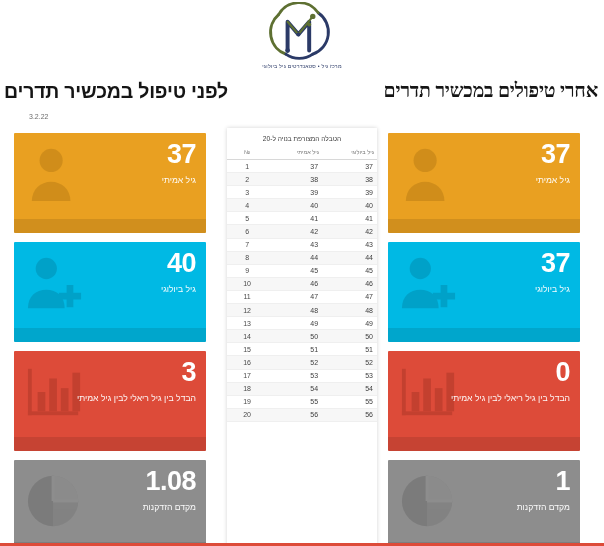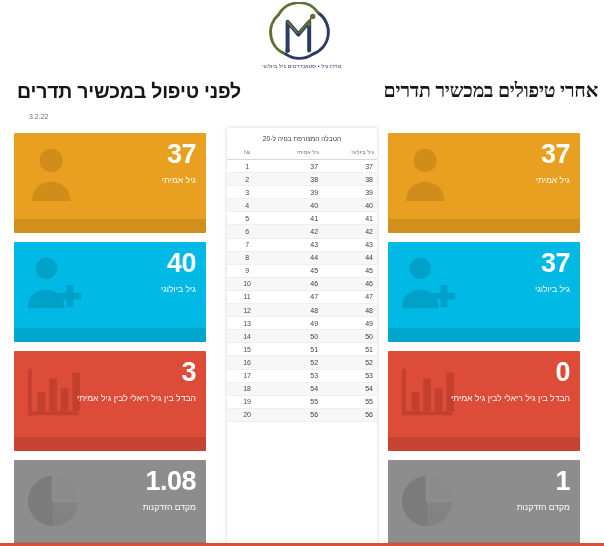--- a/index.html
+++ b/index.html
@@ -25,21 +25,21 @@
     transform:scaleX(1.02);
   }
 
   
   .heading{
     position:absolute;top:80px;
     font-size:19.5px;font-weight:bold;color:#151515;
     direction:rtl;white-space:nowrap;letter-spacing:-.2px;
   }
   #heading-right{right:6px;font-family:Liberation Serif, serif;}
-  #heading-left{left:17px;}
+  #heading-left{left:4px;}
 
   #date-stamp{
     position:absolute;left:29px;top:113px;
     font-size:7px;color:#6d6d6d;direction:rtl;
   }
 
   
   .card-col{position:absolute;top:133px;width:192px;}
   #col-left{left:14px;}
   #col-right{left:388px;}

